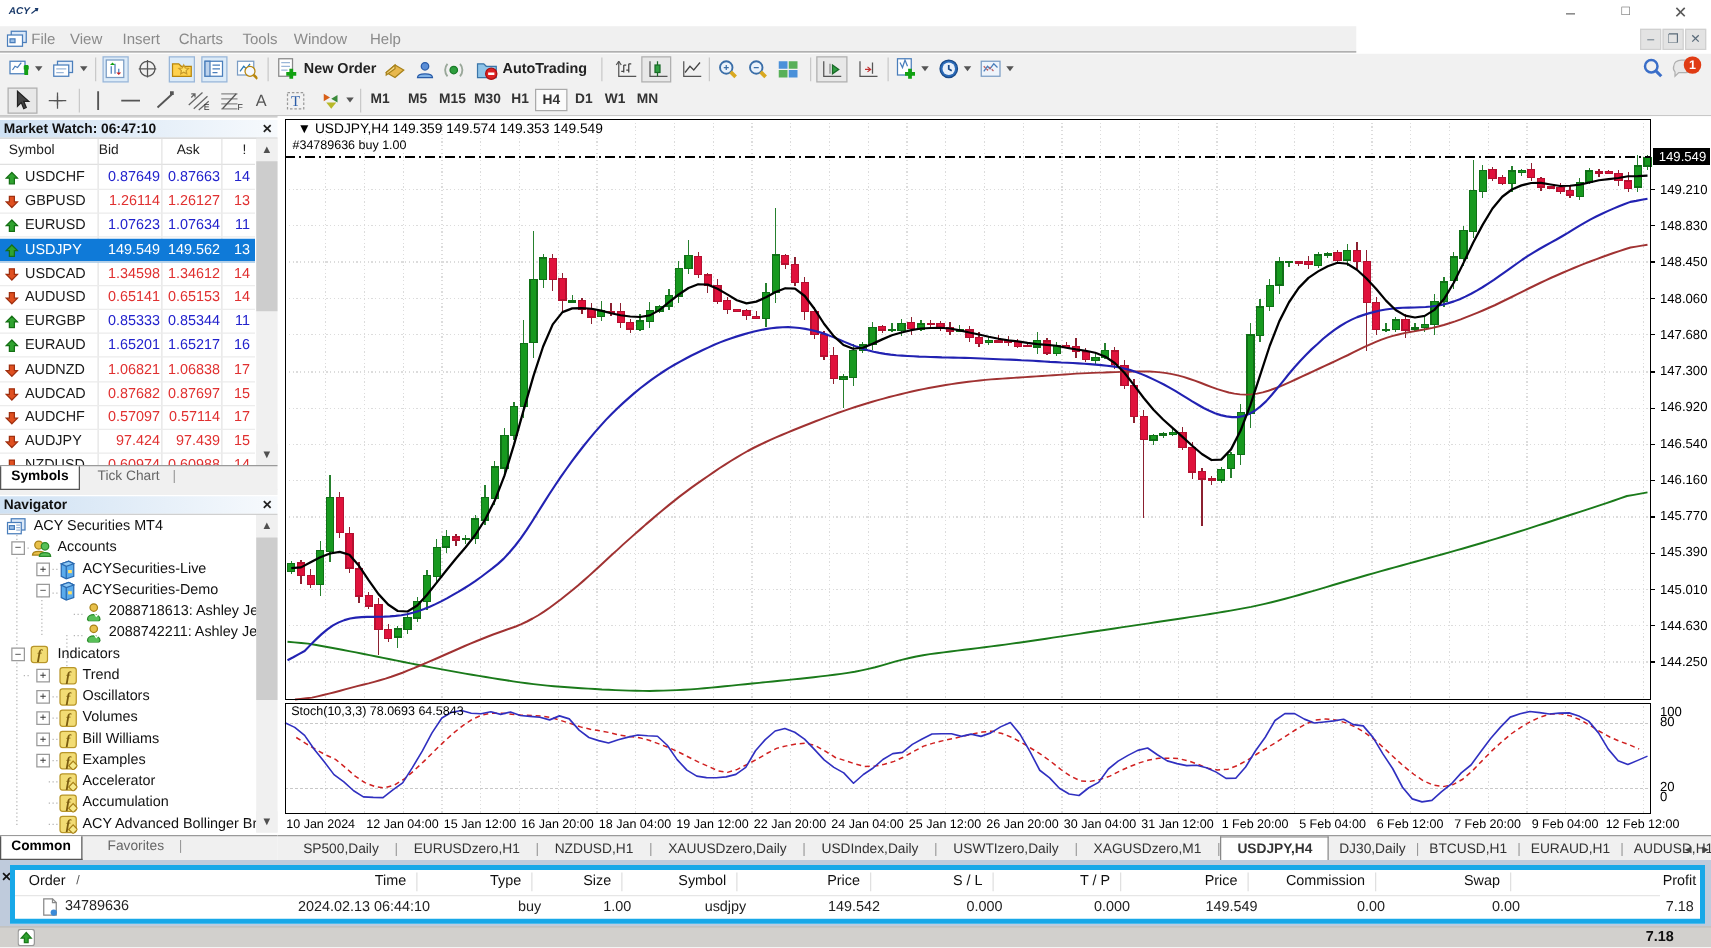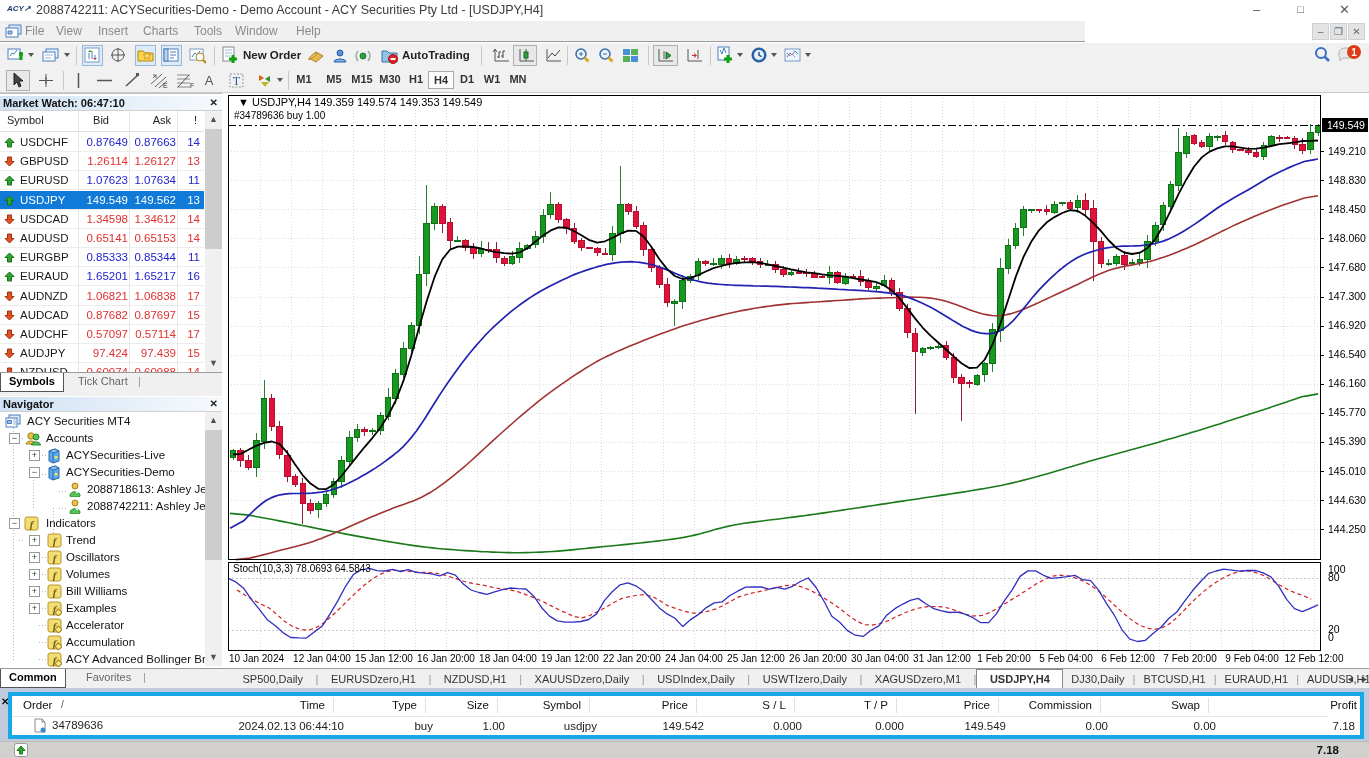--- a/index.html
+++ b/index.html
@@ -67,21 +67,20 @@
 #thead {position:absolute;left:0;top:0;width:1316px;height:21px;border-bottom:1px solid #e6e6e6;color:#111}
 #trow {position:absolute;left:16px;top:21px;width:1348px;height:18px;color:#222}
 #termx {position:absolute;left:1px;top:8px;font-size:10px;font-weight:bold;color:#111}
 
 #status {position:absolute;left:0;top:741px;width:1369px;height:17px;background:#d2d0cd;font-size:11.5px;font-weight:bold;color:#111;border-top:1px solid #bbb}
 </style></head>
 <body>
 
 <div id="title">
  <span class="logo">ACY↗</span>
- <span class="txt">2088742211: ACYSecurities-Demo - Demo Account - ACY Securities Pty Ltd - [USDJPY,H4]</span>
  <span class="winbtn" style="left:1234px">–</span>
  <span class="winbtn" style="left:1278px;font-size:11px">□</span>
  <span class="winbtn" style="left:1322px">✕</span>
 </div>
 
 <div id="menu">
  <span class="m" style="left:5px"><svg width="18" height="16" viewBox="0 0 18 16" style="" xmlns="http://www.w3.org/2000/svg">
         <rect x="4" y="1" width="12" height="9" fill="#dce9f8" stroke="#4a7ebb"></rect>
         <rect x="1" y="4" width="12" height="9" fill="#fff" stroke="#4a7ebb"></rect>
         <path d="M3 7 h4 v3 h-4z" fill="#9cc0e8" stroke="#4a7ebb"></path>
@@ -298,22 +297,22 @@
 <div style="position:absolute;left:0;top:391px;width:222px;height:5px;background:#f0f0f0"></div>
 <div style="position:absolute;left:0;top:688px;width:222px;height:4px;background:#f0f0f0"></div>
 
 <div id="mwpanel">
  <div class="phead" style="top:2px">
       <b>Market Watch: 06:47:10</b>
       <span class="phx">✕</span>
     </div>
  <div id="mwhdr">
    <span style="position:absolute;left:7px;top:3px">Symbol</span>
-   <span style="position:absolute;left:79px;top:3px;width:44px;text-align:center">Bid</span>
-   <span style="position:absolute;left:130px;top:3px;width:41px;text-align:right">Ask</span>
+   <span style="position:absolute;left:79px;top:3px;width:44px;text-align:left">Bid</span>
+   <span style="position:absolute;left:130px;top:3px;width:41px;text-align:center">Ask</span>
    <span style="position:absolute;left:178px;top:3px;width:19px;text-align:right">!</span>
  </div>
  <span class="colsep" style="left:78px;top:17px;height:261px"></span>
  <span class="colsep" style="left:129px;top:17px;height:261px"></span>
  <span class="colsep" style="left:177px;top:17px;height:261px"></span>
  <div class="mwrow" style="top:39px">
       <span class="mwar"><svg width="11" height="11" viewBox="0 0 11 11" style="" xmlns="http://www.w3.org/2000/svg">
           <path d="M5.5 1 L10 5.5 H7.5 V10 H3.5 V5.5 H1z" fill="#2fa32f" stroke="#157015"></path>
         </svg></span>
       <span class="mwsym">USDCHF</span>

